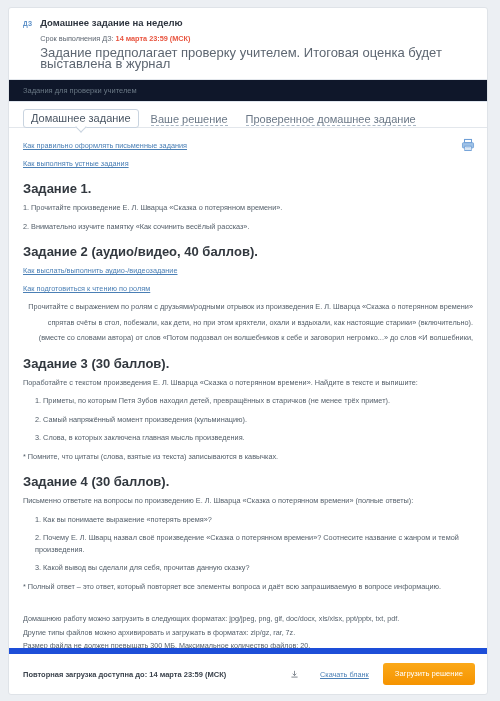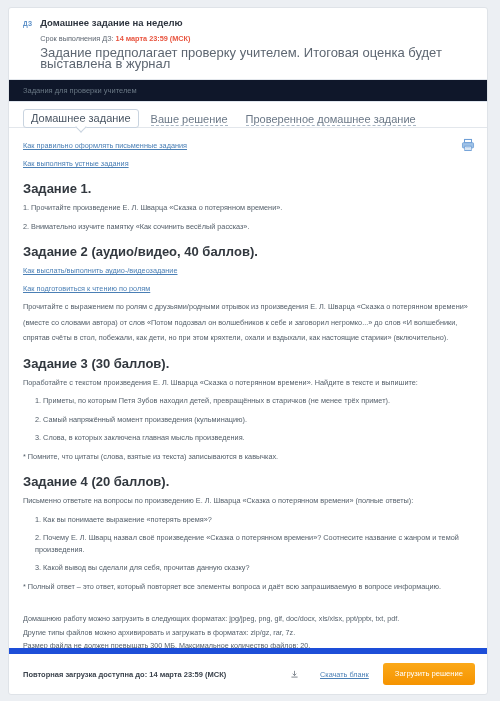--- a/index.html
+++ b/index.html
@@ -169,21 +169,21 @@
   .task p {
     margin: 0 0 7px 0;
     font-size: 7.3px;
     line-height: 11.5px;
     color: #55606b;
   }
   .task .numline { margin: 0 0 7px 0; }
   .task .indent { padding-left: 12px; }
   .task .note { color: #55606b; }
   .task .linkline { margin: 0 0 7px 0; }
-  .para-block p { margin: 0 0 4px 0; }
+  .para-block p { margin: 0 0 4px 0; text-align: right; }
 
   .formats {
     margin-top: 22px;
     margin-bottom: 10px;
   }
   .formats p {
     margin: 0 0 3px 0;
     font-size: 7.2px;
     line-height: 10.5px;
     color: #55606b;
@@ -273,36 +273,36 @@
         <p class="numline">1. Прочитайте произведение Е. Л. Шварца «Сказка о потерянном времени».</p>
         <p class="numline">2. Внимательно изучите памятку «Как сочинить весёлый рассказ».</p>
       </div>
 
       <div class="task">
         <div class="task-title">Задание 2 (аудио/видео, 40 баллов).</div>
         <div class="linkline"><a class="lnk">Как выслать/выполнить аудио-/видеозадание</a></div>
         <div class="linkline"><a class="lnk">Как подготовиться к чтению по ролям</a></div>
         <div class="para-block">
           <p>Прочитайте с выражением по ролям с друзьями/родными отрывок из произведения Е. Л. Шварца «Сказка о потерянном времени»</p>
+          <p>спрятав счёты в стол, побежали, как дети, но при этом кряхтели, охали и вздыхали, как настоящие старики» (включительно).</p>
           <p>(вместе со словами автора) от слов «Потом подозвал он волшебников к себе и заговорил негромко...» до слов «И волшебники,</p>
-          <p>спрятав счёты в стол, побежали, как дети, но при этом кряхтели, охали и вздыхали, как настоящие старики» (включительно).</p>
         </div>
       </div>
 
       <div class="task">
         <div class="task-title">Задание 3 (30 баллов).</div>
         <p>Поработайте с текстом произведения Е. Л. Шварца «Сказка о потерянном времени». Найдите в тексте и выпишите:</p>
         <p class="indent">1. Приметы, по которым Петя Зубов находил детей, превращённых в старичков (не менее трёх примет).</p>
         <p class="indent">2. Самый напряжённый момент произведения (кульминацию).</p>
         <p class="indent">3. Слова, в которых заключена главная мысль произведения.</p>
         <p class="note">* Помните, что цитаты (слова, взятые из текста) записываются в кавычках.</p>
       </div>
 
       <div class="task">
-        <div class="task-title">Задание 4 (20 баллов).</div>
+        <div class="task-title">Задание 4 (30 баллов).</div>
         <p>Письменно ответьте на вопросы по произведению Е. Л. Шварца «Сказка о потерянном времени» (полные ответы):</p>
         <p class="indent">1. Как вы понимаете выражение «потерять время»?</p>
         <p class="indent">2. Почему Е. Л. Шварц назвал своё произведение «Сказка о потерянном времени»? Соотнесите название с жанром и темой произведения.</p>
         <p class="indent">3. Какой вывод вы сделали для себя, прочитав данную сказку?</p>
         <p class="note">* Полный ответ – это ответ, который повторяет все элементы вопроса и даёт всю запрашиваемую в вопросе информацию.</p>
       </div>
 
       <div class="formats">
         <p>Домашнюю работу можно загрузить в следующих форматах: jpg/jpeg, png, gif, doc/docx, xls/xlsx, ppt/pptx, txt, pdf.</p>
         <p>Другие типы файлов можно архивировать и загружать в форматах: zip/gz, rar, 7z.</p>

